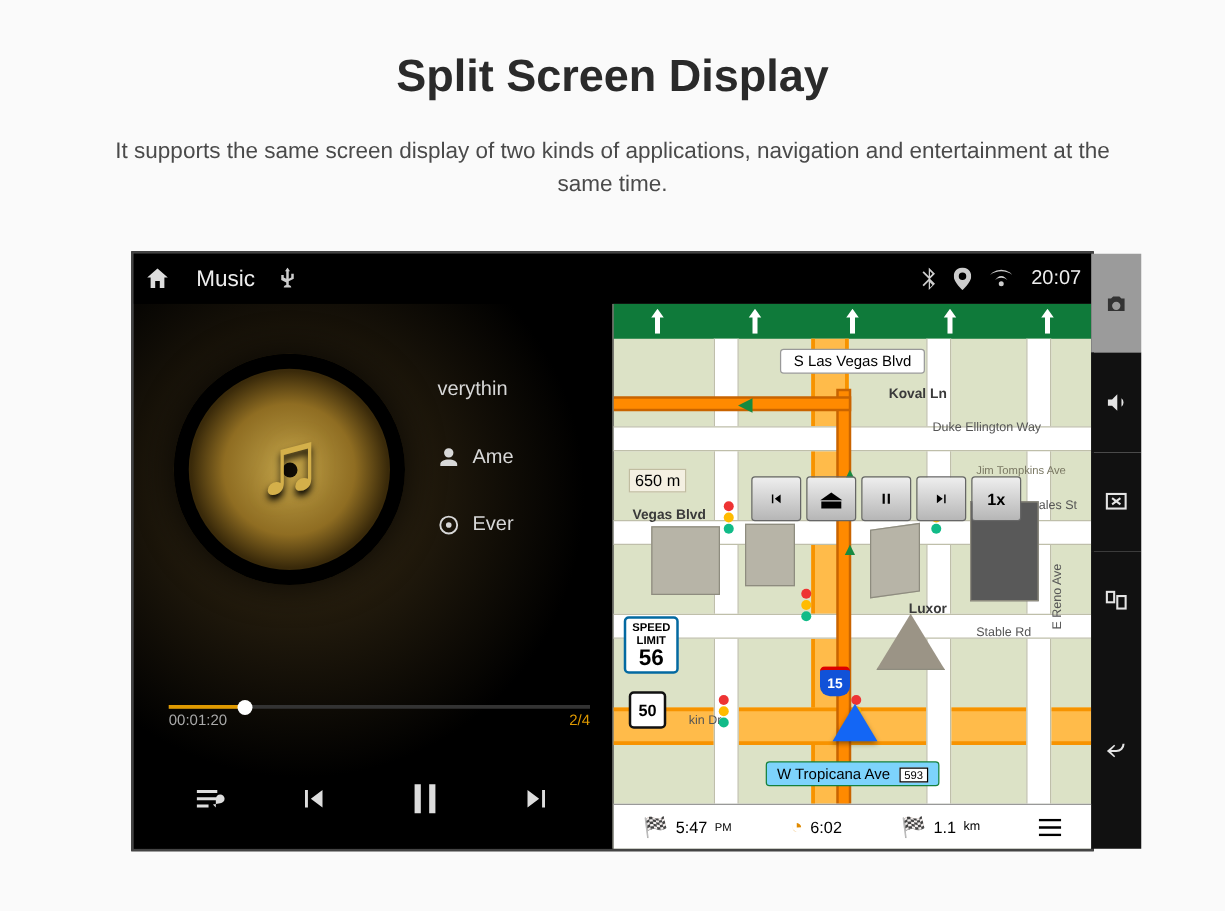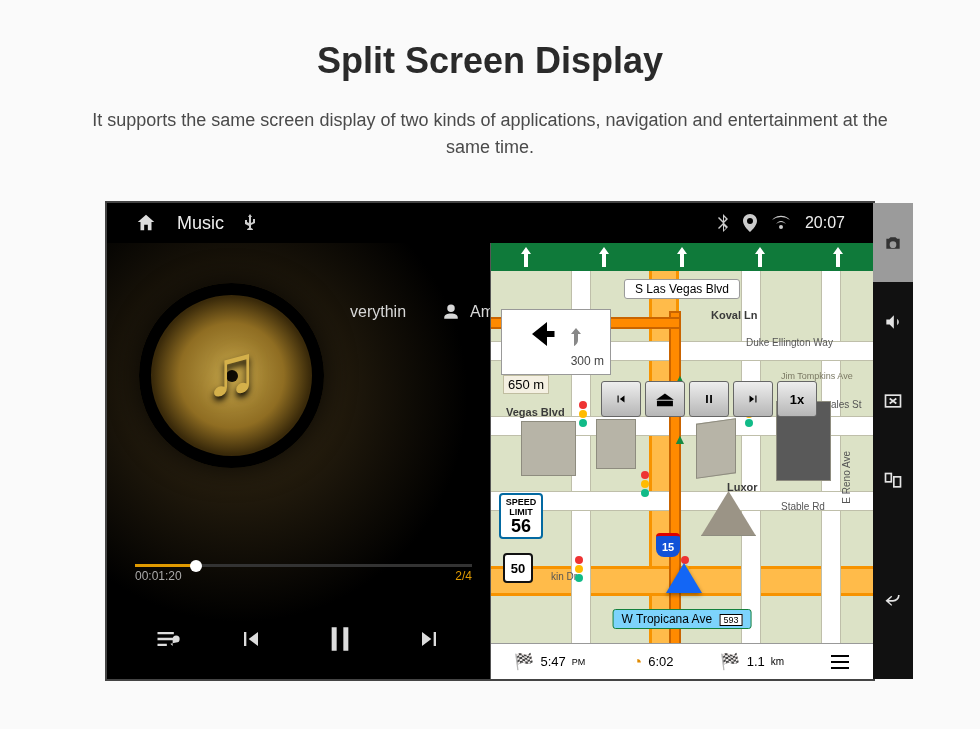--- a/index.html
+++ b/index.html
@@ -32,21 +32,21 @@
       border: 2px solid #444;
       display: flex;
       flex-direction: column;
       position: relative;
     }
     .status-bar {
       height: 40px;
       background: #000;
       display: flex;
       align-items: center;
-      padding: 0 28px;
+      padding: 0 8px;
       color: #ccc;
       font-size: 16px;
     }
     .status-left { display: flex; align-items: center; gap: 20px; }
     .status-right { margin-left: auto; display: flex; align-items: center; gap: 14px; }
     .icon { display: inline-flex; align-items: center; justify-content: center; }
     .icon svg { display: block; }
     .split-container {
       flex: 1;
       display: flex;
@@ -78,21 +78,21 @@
     .note-glyph {
       font-size: 72px;
       color: #d4b04a;
       text-shadow: 0 4px 6px #000, 0 0 20px rgba(255,200,80,.3);
       transform: translateY(-6px);
     }
     .track-list {
       position: absolute;
       right: 0; top: 60px;
       width: 140px;
-      display: flex; flex-direction: row; gap: 36px;
+      display: flex; flex-direction: column; gap: 36px;
       font-size: 16px;
     }
     .track-row { display: flex; align-items: center; gap: 10px; }
     .progress-area {
       position: absolute;
       left: 28px; right: 18px; bottom: 96px;
     }
     .progress-bar {
       height: 3px;
       background: #333;
@@ -446,31 +446,20 @@
         <span class="map-label" style="left:350px; top:180px; writing-mode:vertical-rl; transform:rotate(180deg);">E Reno Ave</span>
         <span class="map-label label-small" style="left:290px; top:100px;">Jim Tompkins Ave</span>
         <span class="map-label" style="left:340px; top:128px;">ales St</span>
         <span class="map-label" style="left:60px; top:300px;">kin Dr</span>
 
         <div class="vehicle"></div>
       </div>
 
       <div class="street-top">S Las Vegas Blvd</div>
 
-      <div class="turn-box">
-        <div class="turn-icons">
-          <svg width="36" height="36" viewBox="0 0 24 24">
-              <path fill="#000" d="M14 4v6h5v4h-5v6L4 12z"></path>
-            </svg>
-          <svg width="20" height="24" viewBox="0 0 20 24">
-              <path fill="#888" d="M10 0l5 6h-3v6c0 4-4 6-4 6V6H5z"></path>
-            </svg>
-        </div>
-        <div class="turn-dist" style="align-self:flex-end">300 m</div>
-      </div>
       <div class="dist-left">650 m</div>
 
       <div class="sim-controls">
         <div class="sim-btn">
             <svg width="14" height="14" viewBox="0 0 24 24">
               <path d="M6 6h2v12H6zm12 0L10 12l8 6z"></path>
             </svg>
           </div>
         <div class="sim-btn" style="font-size:20px">⏏</div>
         <div class="sim-btn">

